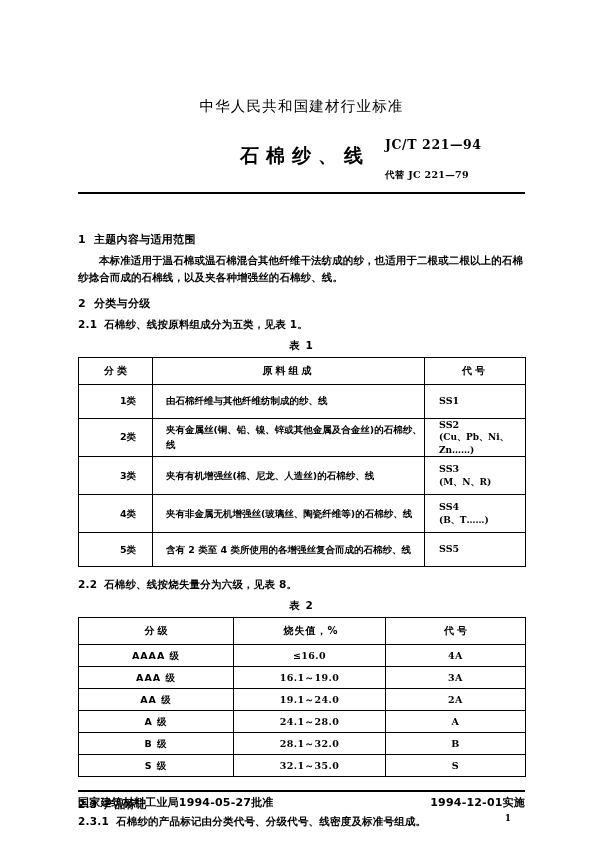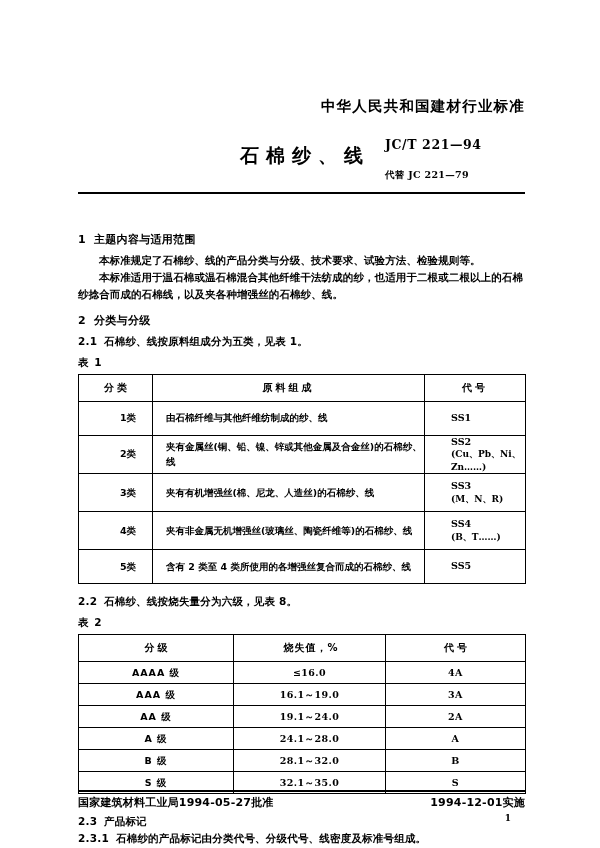--- a/index.html
+++ b/index.html
@@ -28,23 +28,23 @@
     top: 0;
     width: 447px;
   }
 
   
   .doc-head {
     position: absolute;
     left: 0; top: 98px; width: 447px;
   }
   .issuer {
-    text-align: right;
+    text-align: center;
     font-size: 14.5px;
-    font-weight: bold;
+    font-weight: normal;
     letter-spacing: 1.2px;
     line-height: 1.2;
   }
   .title-row {
     position: relative;
     margin-top: 22px;
     height: 68px;
   }
   .doc-title {
     position: absolute;
@@ -122,20 +122,21 @@
     display: inline-block;
     min-width: 26px;
   }
   .subsec .num-long {
     display: inline-block;
     min-width: 38px;
   }
 
   
   .tbl-caption {
+    text-align: center;
     font-size: 10.5px;
     font-weight: bold;
     letter-spacing: 1px;
     margin: 4px 0 3px 0;
   }
   table.std {
     border-collapse: collapse;
     width: 447px;
     font-size: 9.5px;
     font-weight: bold;
@@ -155,21 +156,21 @@
     letter-spacing: 3px;
     padding-left: 3px;
     font-size: 10px;
   }
   table.std tbody tr:last-child td {
     border-bottom: 1.6px solid #000;
     margin-top: 34px;
   }
   .t1 .c-class  { width: 74px;  text-align: center; }
   .t1 .c-comp   { width: 272px; text-align: left; padding-left: 13px; }
-  .t1 .c-code   { width: 101px; text-align: left; padding-left: 26px; }
+  .t1 .c-code   { width: 101px; text-align: left; padding-left: 14px; }
   .t1 tbody td  { height: 33px; padding-left: 25px; }
   .t1 tbody tr.tall td { height: 37px; }
   .code-main { display: block; line-height: 1.35; }
   .code-sub  { display: block; line-height: 1.35; font-family: "DejaVu Serif","Liberation Serif",serif; font-size: 9px; }
   .mono-code { font-family: "DejaVu Serif","Liberation Serif",serif; }
 
   .t2 .c-grade { width: 155px; text-align: center; }
   .t2 .c-loss  { width: 152px; text-align: center; }
   .t2 .c-code2 { width: 140px; text-align: center; }
   .t2 tbody td { height: 21px; font-family: "DejaVu Serif","Liberation Serif",serif; font-size: 9.5px; letter-spacing: 0.4px; }
@@ -229,21 +230,20 @@
     </div>
   </div>
   <div class="head-rule"></div>
 
   <div class="body-area">
 
     <div class="sec-head">
       <span class="num">1</span><span>主题内容与适用范围</span>
     </div>
 
-    <p class="para">本标准规定了石棉纱、线的产品分类与分级、技术要求、试验方法、检验规则等。</p>
     <p class="para">本标准适用于温石棉或温石棉混合其他纤维干法纺成的纱，也适用于二根或二根以上的石棉纱捻合而成的石棉线，以及夹各种增强丝的石棉纱、线。</p>
 
     <div class="sec-head">
       <span class="num">2</span><span>分类与分级</span>
     </div>
 
     <p class="subsec">
       <span class="num">2.1</span><span>石棉纱、线按原料组成分为五类，见表 1。</span>
     </p>
 

